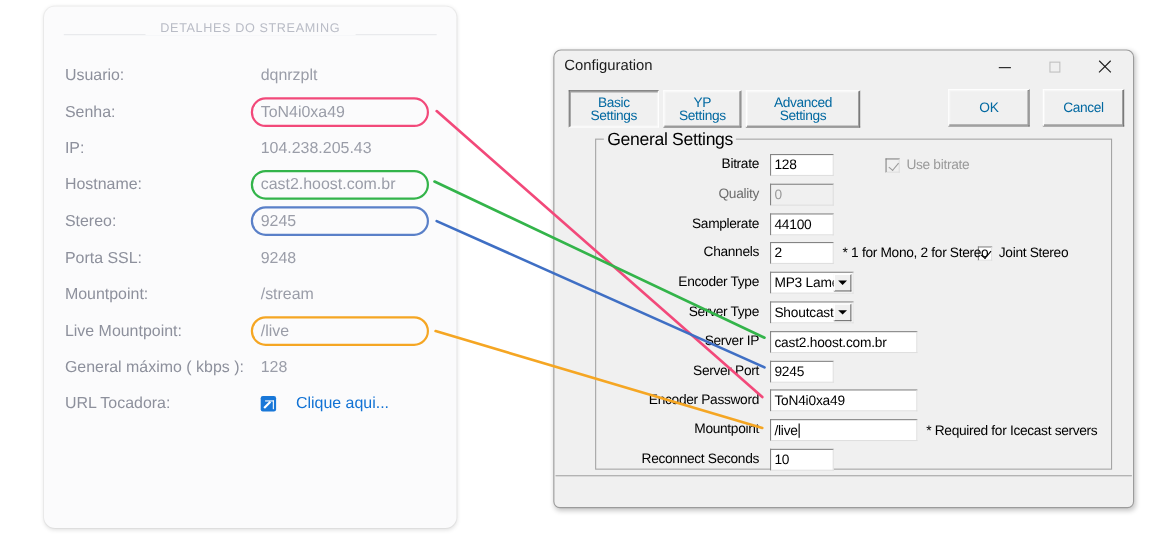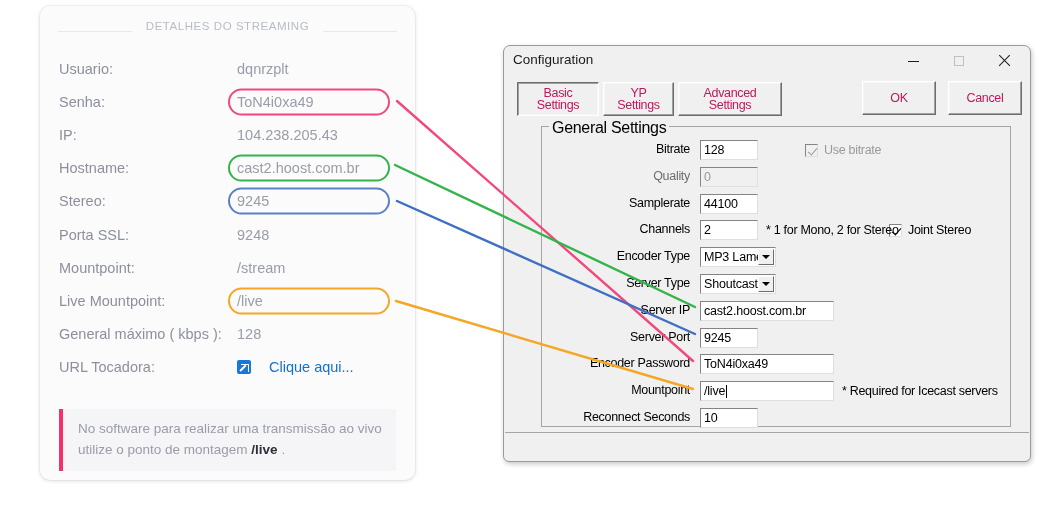--- a/index.html
+++ b/index.html
@@ -204,21 +204,21 @@
     position: absolute;
     background: #f0f0f0;
     border-top: 1px solid #ffffff;
     border-left: 1px solid #ffffff;
     border-right: 1px solid #6d6d6d;
     border-bottom: 1px solid #6d6d6d;
     box-shadow: inset -1px -1px 0 #a0a0a0, inset 1px 1px 0 #f6f6f6;
     box-sizing: border-box;
     font-size: 12.5px;
     font-family: "Liberation Sans", sans-serif;
-    color: #be185d;
+    color: #0369a1;
     display: flex;
     align-items: center;
     justify-content: center;
     line-height: 1;
     padding: 16px;
     letter-spacing: -0.35px;
   }
   .tabbtn { height: 22px; top: 36px; }
   .tabbtn.active {
     border-top: 1px solid #6d6d6d;
@@ -445,23 +445,20 @@
       </div>
       <div class="detail-row">
         <div class="d-label">URL Tocadora:</div>
         <div class="d-value link">
           <span class="extlink-icon"></span>
           <span>Clique aqui...</span>
         </div>
       </div>
     </div>
 
-  <div id="note-box">
-    <div id="note-text">No software para realizar uma transmissão ao vivo utilize o ponto de montagem <b>/live</b> .</div>
-  </div>
 </div>
 
 <div id="config-dialog">
   <div id="titlebar">
     <div id="window-title">Configuration</div>
     <div class="winbtn" id="btn-min">
       <div class="glyph-min"></div>
     </div>
     <div class="winbtn" id="btn-max">
       <div class="glyph-max"></div>

